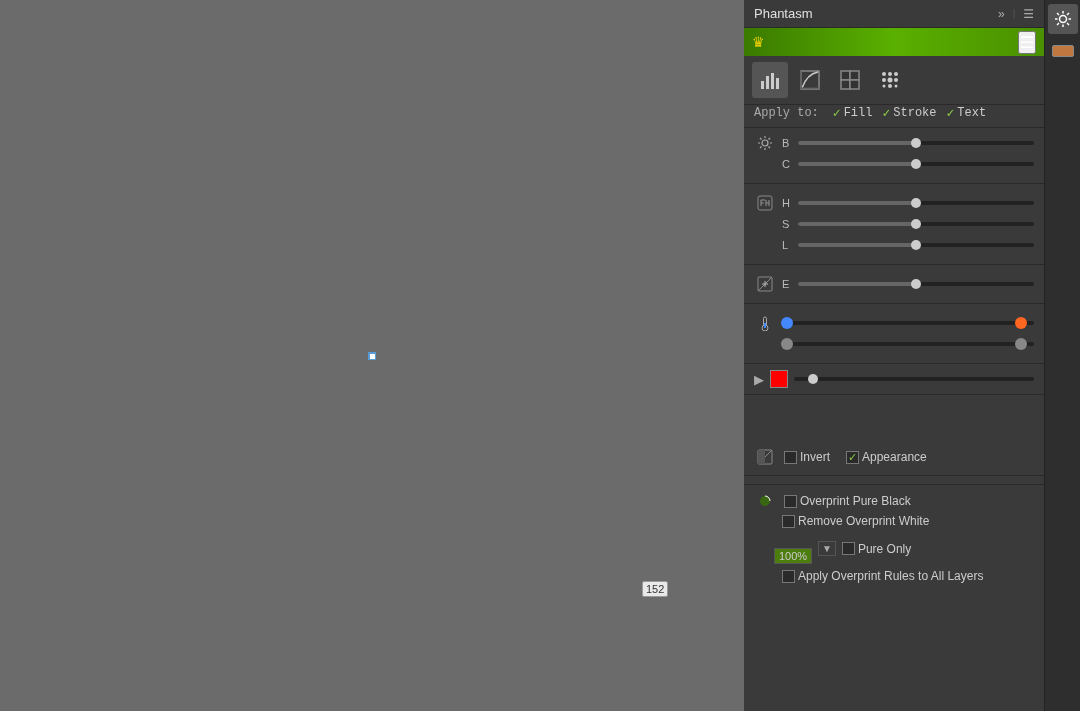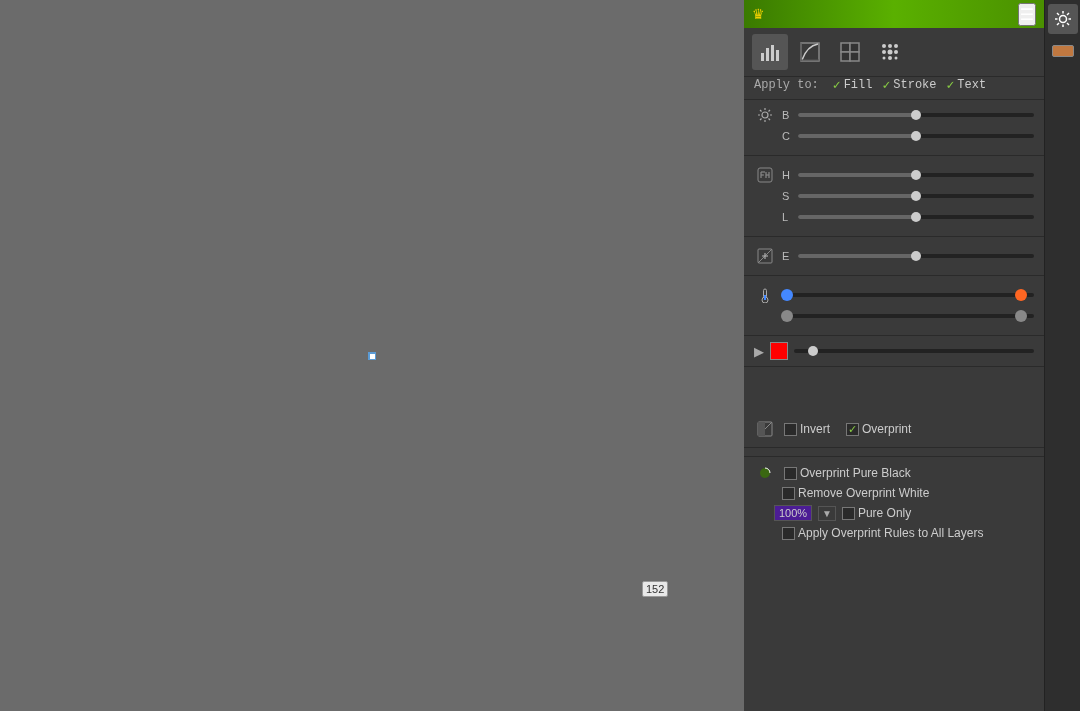--- a/index.html
+++ b/index.html
@@ -339,27 +339,28 @@
       align-items: center;
       gap: 8px;
     }
     .overprint-sub-row {
       display: flex;
       align-items: center;
       gap: 6px;
       padding-left: 20px;
     }
     .percent-box {
-      background: #4c1d95;
+      background: #4d7c0f;
       border: 1px solid #555;
       color: #ccc;
       font-size: 11px;
       padding: 1px 4px;
       width: 38px;
       text-align: center;
+      margin-top: 15px;
     }
     .stepper-btn {
       background: #3a3a3a;
       border: 1px solid #555;
       color: #aaa;
       font-size: 10px;
       padding: 1px 3px;
       cursor: pointer;
     }
     .text-only-label {
@@ -451,20 +452,28 @@
     <div class="handle br"></div>
 
     <div class="cursor-indicator">
       <span>152</span>
     </div>
   </div>
 </div>
 
 <div class="right-panel">
 
+  <div class="panel-header">
+    <span class="panel-title">Phantasm</span>
+    <div class="panel-header-icons">
+      <button class="panel-icon-btn">»</button>
+      <span style="color:#555;font-size:10px;">|</span>
+      <button class="panel-icon-btn">☰</button>
+    </div>
+  </div>
 
   <div class="green-banner">
     <span class="banner-crown">♛</span>
     <button class="banner-menu">☰</button>
   </div>
 
   <div class="tool-icons-row">
 
     <div class="tool-icon active">
       <svg viewBox="0 0 22 22" fill="none">
@@ -662,21 +671,21 @@
       </div>
       <div class="checkbox-row-inner">
         <div class="apply-check">
           <div class="cb-box"></div>
           <span class="cb-label">Invert</span>
         </div>
         <div class="apply-check">
           <div class="cb-box checked">
             <span class="cb-check">✓</span>
           </div>
-          <span class="cb-label">Overprint</span>
+          <span class="cb-label">Appearance</span>
         </div>
       </div>
     </div>
   </div>
 
   <div class="section-divider"></div>
 
 
   <div class="section-divider"></div>
 

